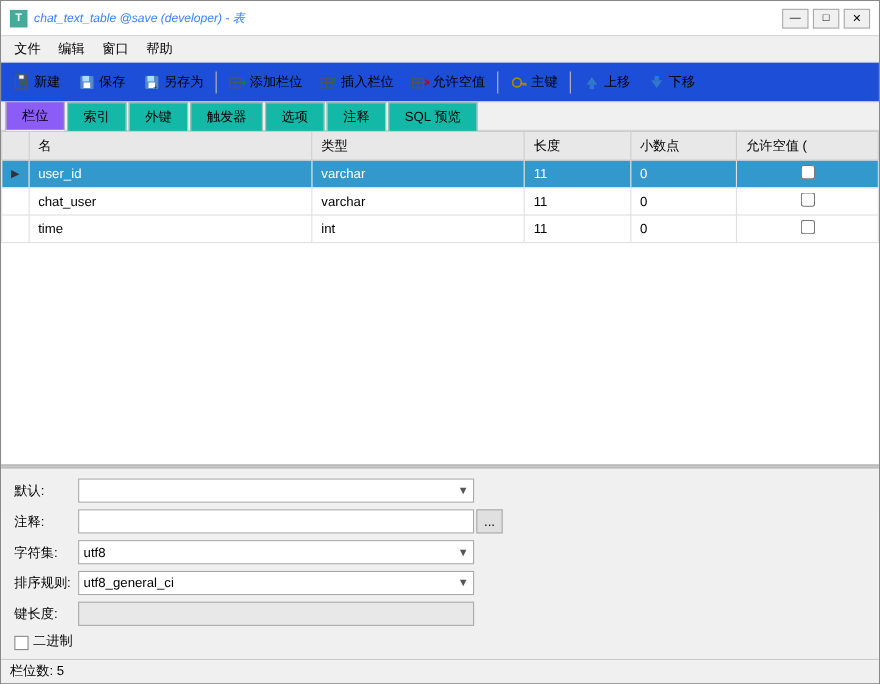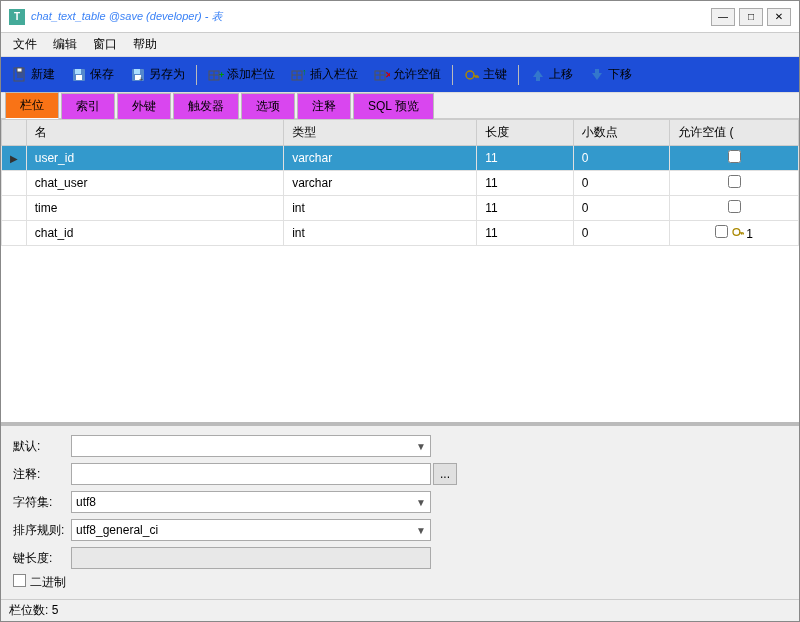--- a/index.html
+++ b/index.html
@@ -125,29 +125,29 @@
       height: 26px;
       display: flex;
       align-items: flex-end;
       padding: 0 4px;
       border-bottom: 1px solid #ccc;
     }
     .tab {
       padding: 4px 14px;
       border: 1px solid #bbb;
       border-bottom: none;
-      background: #d946ef;
+      background: #14b8a6;
       cursor: pointer;
       font-size: 12px;
       margin-right: 2px;
       position: relative;
       bottom: -1px;
     }
     .tab.active {
-      background: #f97316;
+      background: #8b5cf6;
       border-bottom: 1px solid #fff;
       z-index: 1;
     }
 
     
     .main-area {
       flex: 1;
       display: flex;
       flex-direction: column;
       overflow: hidden;
@@ -270,21 +270,21 @@
       flex: 1;
       max-width: 360px;
       height: 22px;
       border: 1px solid #aaa;
       background: #e8e8e8;
       font-size: 12px;
       padding: 1px 4px;
     }
     .binary-row {
       display: flex;
-      align-items: flex-start;
+      align-items: flex-end;
       gap: 4px;
       margin-top: 4px;
     }
     .binary-checkbox {
       width: 13px;
       height: 13px;
       border: 1px solid #888;
       background: #fff;
       display: inline-flex;
       align-items: center;
@@ -472,33 +472,20 @@
                 <td style="text-align: center;"><input type="checkbox" style="width: 13px; height: 13px;"></td>
               </tr>
               <tr>
                 <td class="row-indicator"></td>
                 <td>time</td>
                 <td>int</td>
                 <td>11</td>
                 <td>0</td>
                 <td style="text-align: center;"><input type="checkbox" style="width: 13px; height: 13px;"></td>
               </tr>
-              <tr>
-                <td class="row-indicator"></td>
-                <td>chat_id</td>
-                <td>int</td>
-                <td>11</td>
-                <td>0</td>
-                <td style="text-align: center;"><input type="checkbox" style="width: 13px; height: 13px;"><span class="key-icon"><svg width="14" height="12" viewBox="0 0 16 14">
-                      <circle cx="5" cy="7" r="4" fill="none" stroke="#aa8800" stroke-width="1.5"></circle>
-                      <line x1="8" y1="8" x2="13" y2="8" stroke="#aa8800" stroke-width="1.5"></line>
-                      <line x1="13" y1="8" x2="13" y2="10" stroke="#aa8800" stroke-width="1.5"></line>
-                      <line x1="11" y1="8" x2="11" y2="10" stroke="#aa8800" stroke-width="1.5"></line>
-                    </svg></span><span>1</span></td>
-              </tr>
             </tbody>
         </table>
       </div>
     </div>
 
     <div class="property-panel">
       <div class="prop-row">
         <span class="prop-label">默认:</span>
         <div class="prop-input prop-select" style="max-width:360px;flex:1">
           <span></span>

